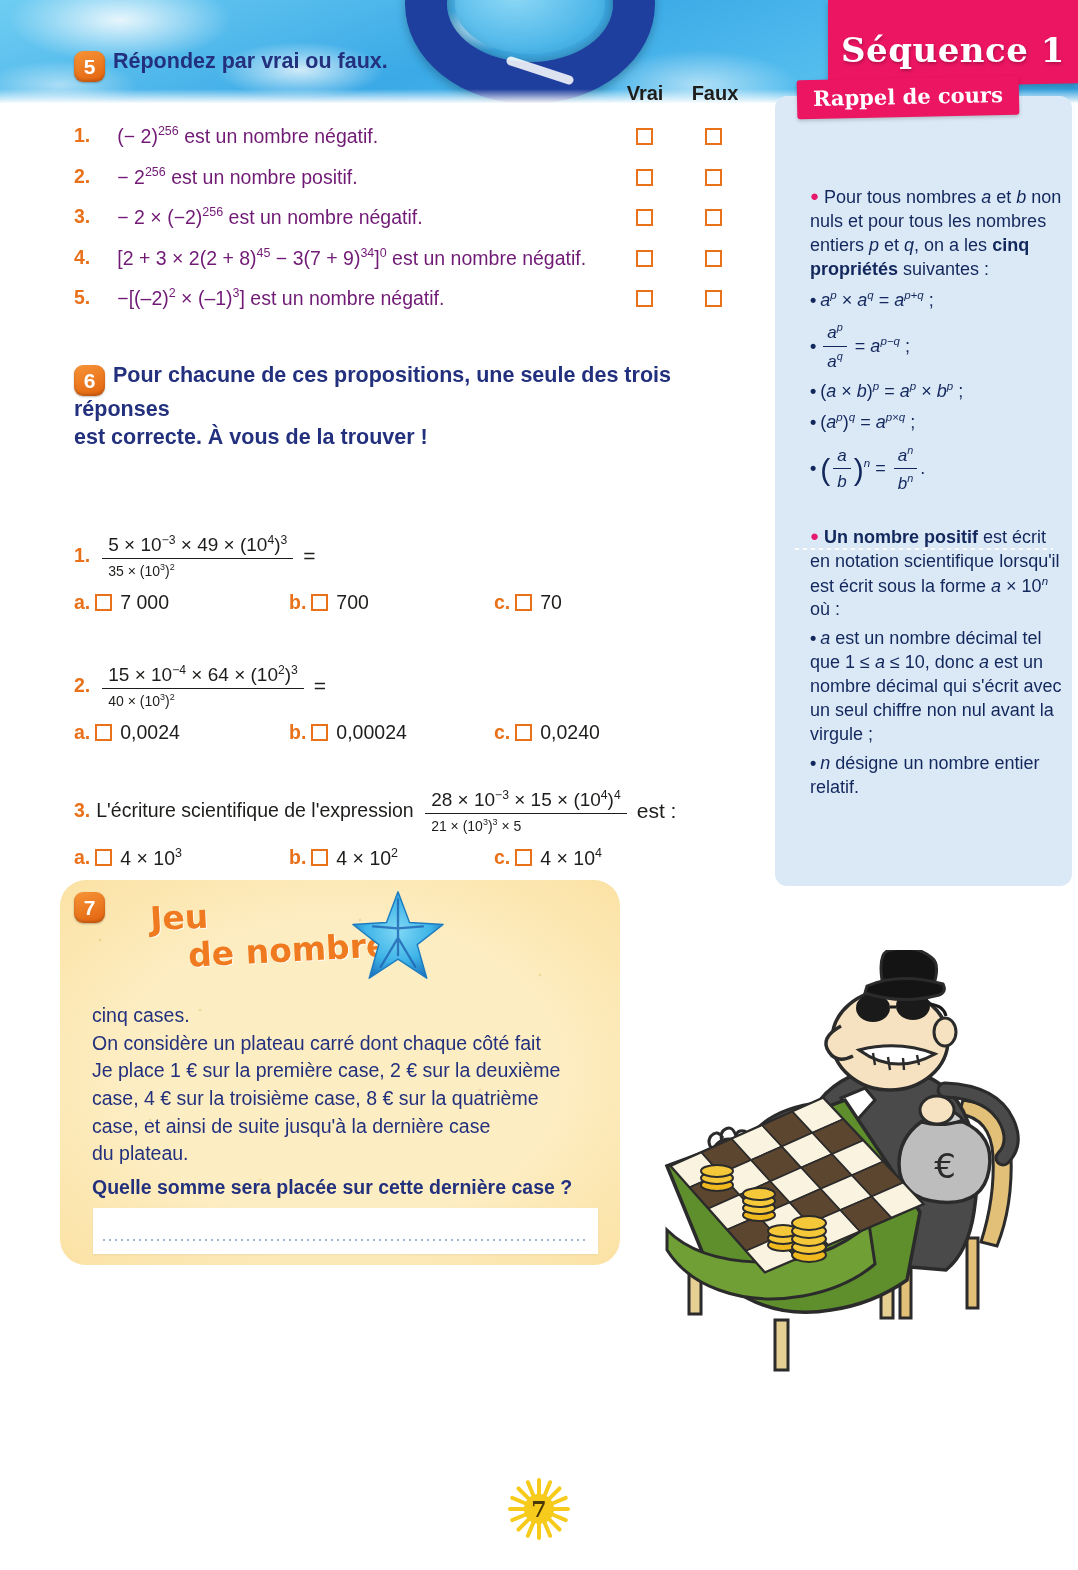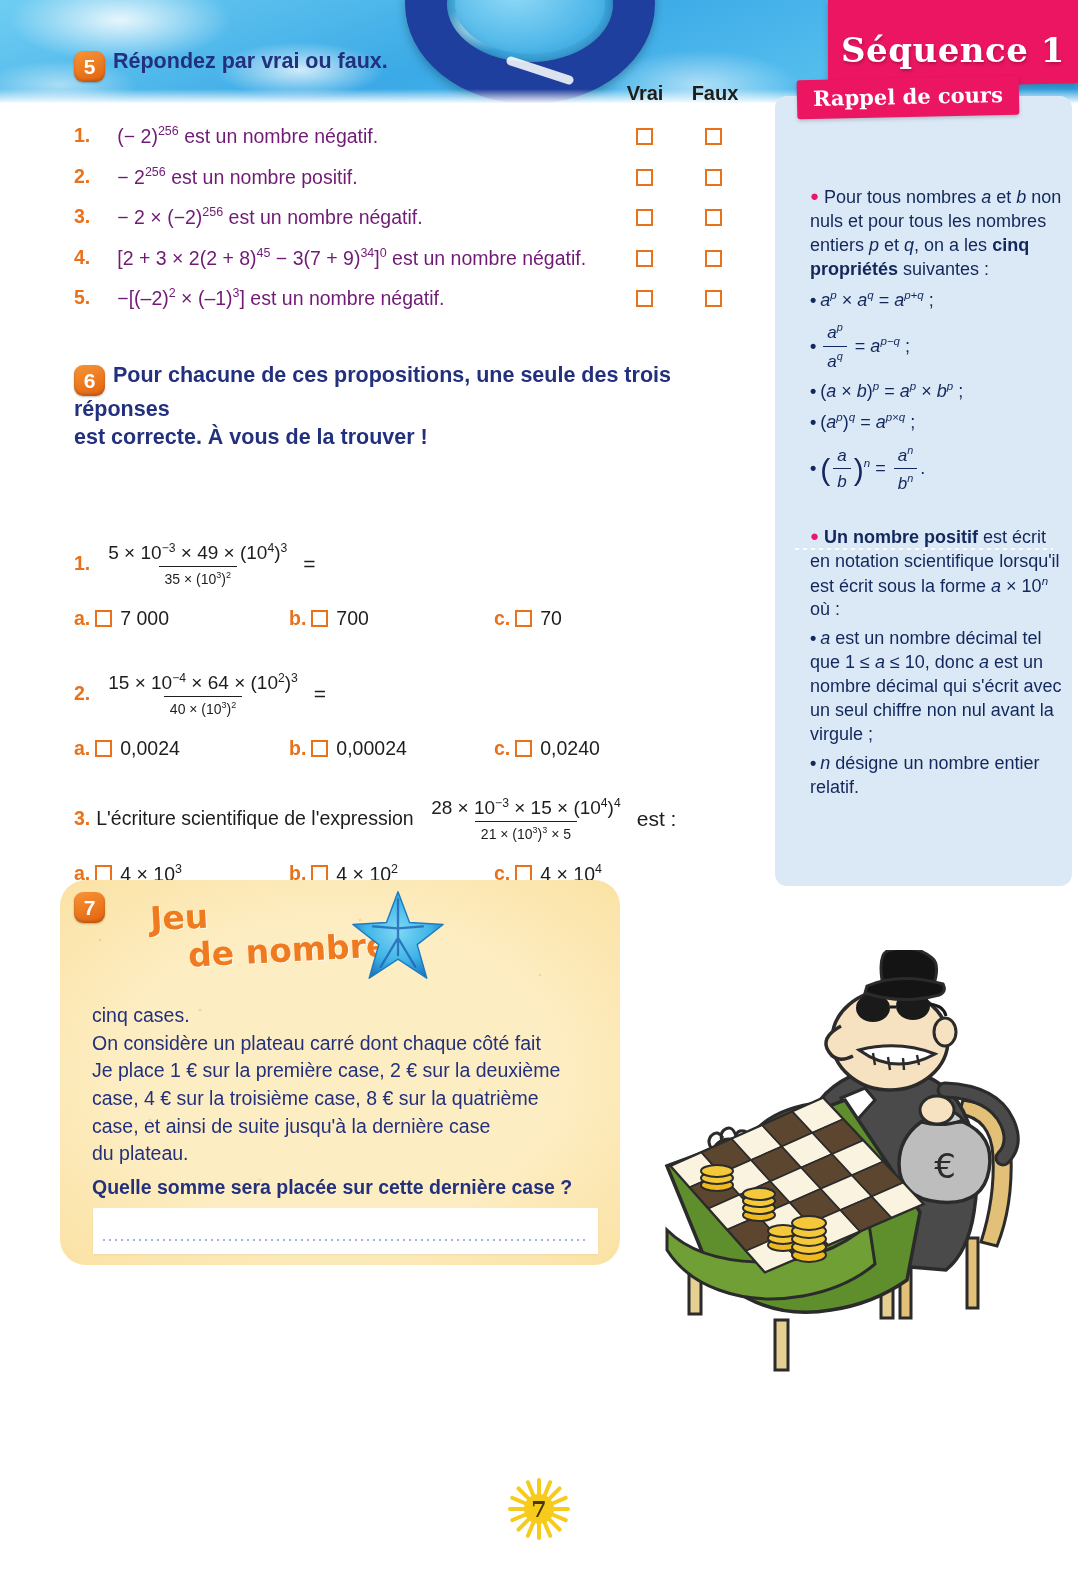--- a/index.html
+++ b/index.html
@@ -93,22 +93,22 @@
     width:17px;height:17px;border:2px solid #e8711a;background:#fff;
     display:inline-block;box-sizing:border-box;
   }
   .tf-boxes .cbox{margin-left:16px;margin-right:16px;}
 
   
   #ex6{left:74px;top:362px;width:680px;}
   .q-block{position:absolute;left:74px;width:700px;}
   .q-line{display:flex;align-items:center;font-size:19.5px;color:#1d1d1b;}
   .q-num{color:#e8711a;font-weight:bold;font-size:19.5px;margin-right:6px;}
-  .frac{display:inline-flex;flex-direction:column;align-items:center;
-        vertical-align:middle;margin:8px 6px;}
+  .frac{display:inline-flex;flex-direction:column;
+        vertical-align:middle;margin:0 6px;}
   .frac .num{padding:0 6px 2px 6px;font-size:19px;}
   .frac .den{padding:3px 6px 0 6px;font-size:14px;border-top:1.6px solid #1d1d1b;}
   .eq{font-size:21px;margin-left:4px;}
   sup{font-size:.64em;vertical-align:super;}
 
   .opts{display:flex;font-size:19.5px;color:#1d1d1b;}
   .opt{display:flex;align-items:center;}
   .opt .ol{color:#e8711a;font-weight:bold;margin-right:5px;}
   .opt .cbox{margin-right:8px;}
   .opt:nth-child(1){width:215px;}

